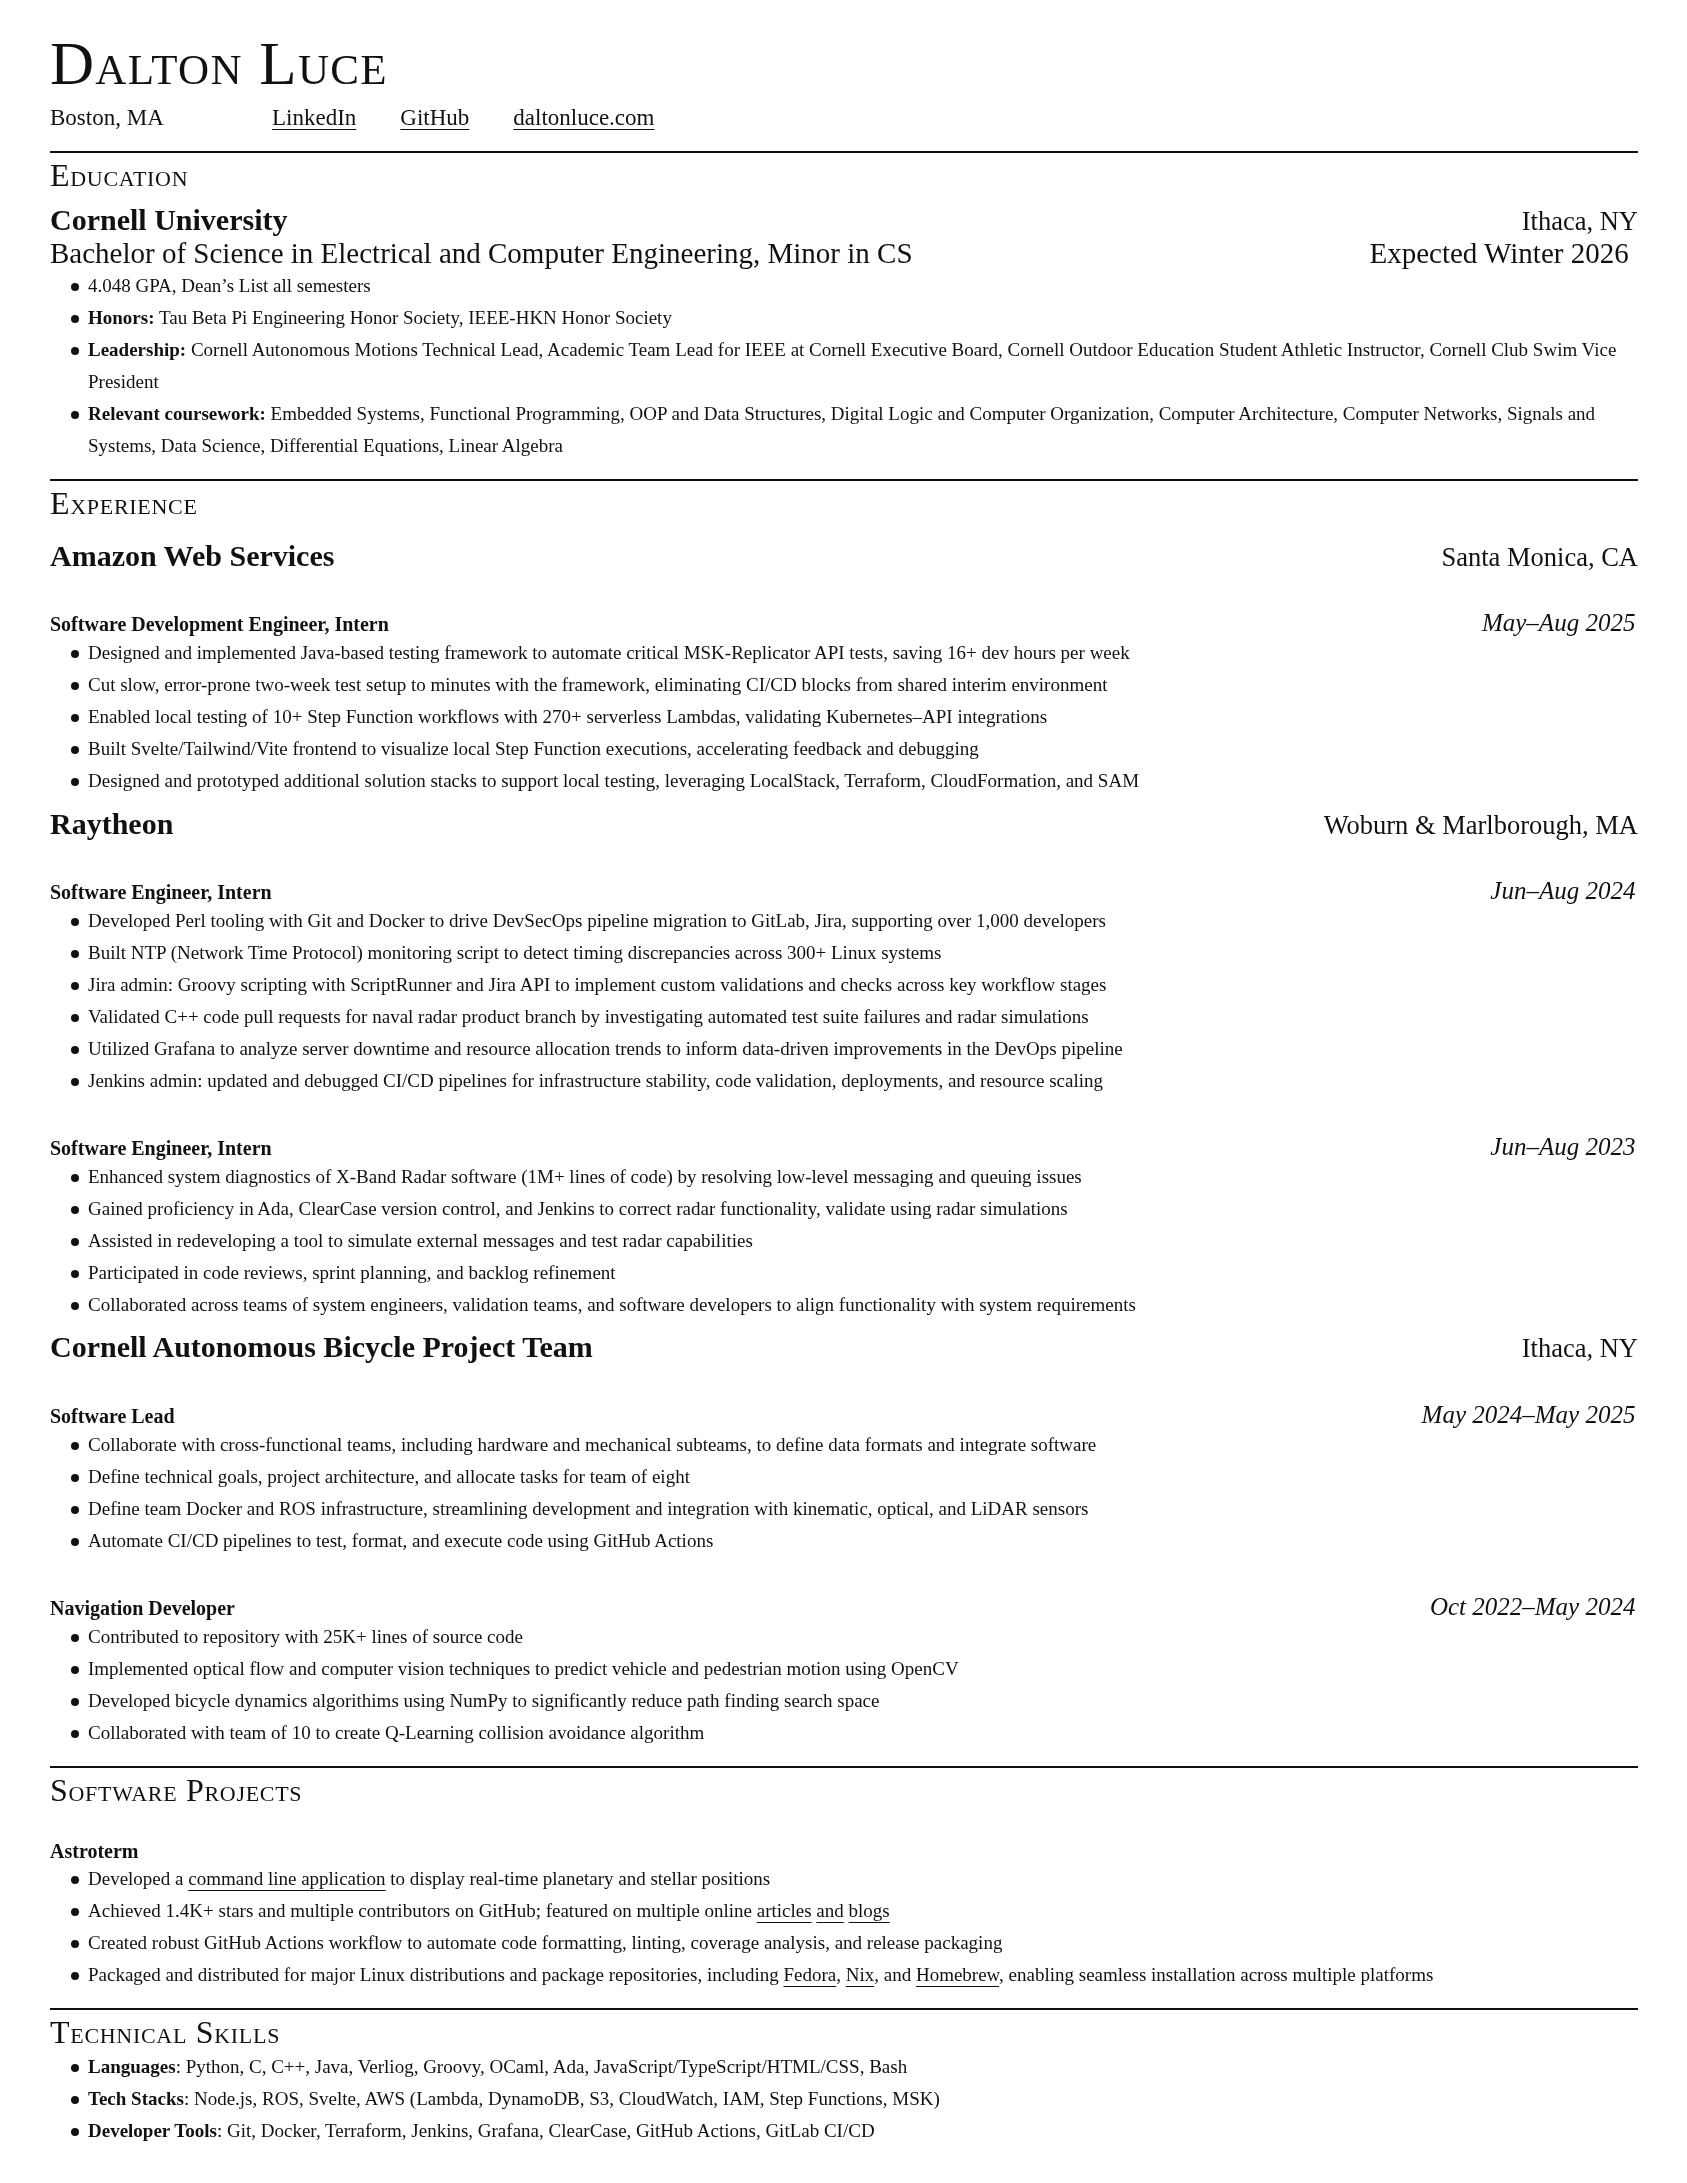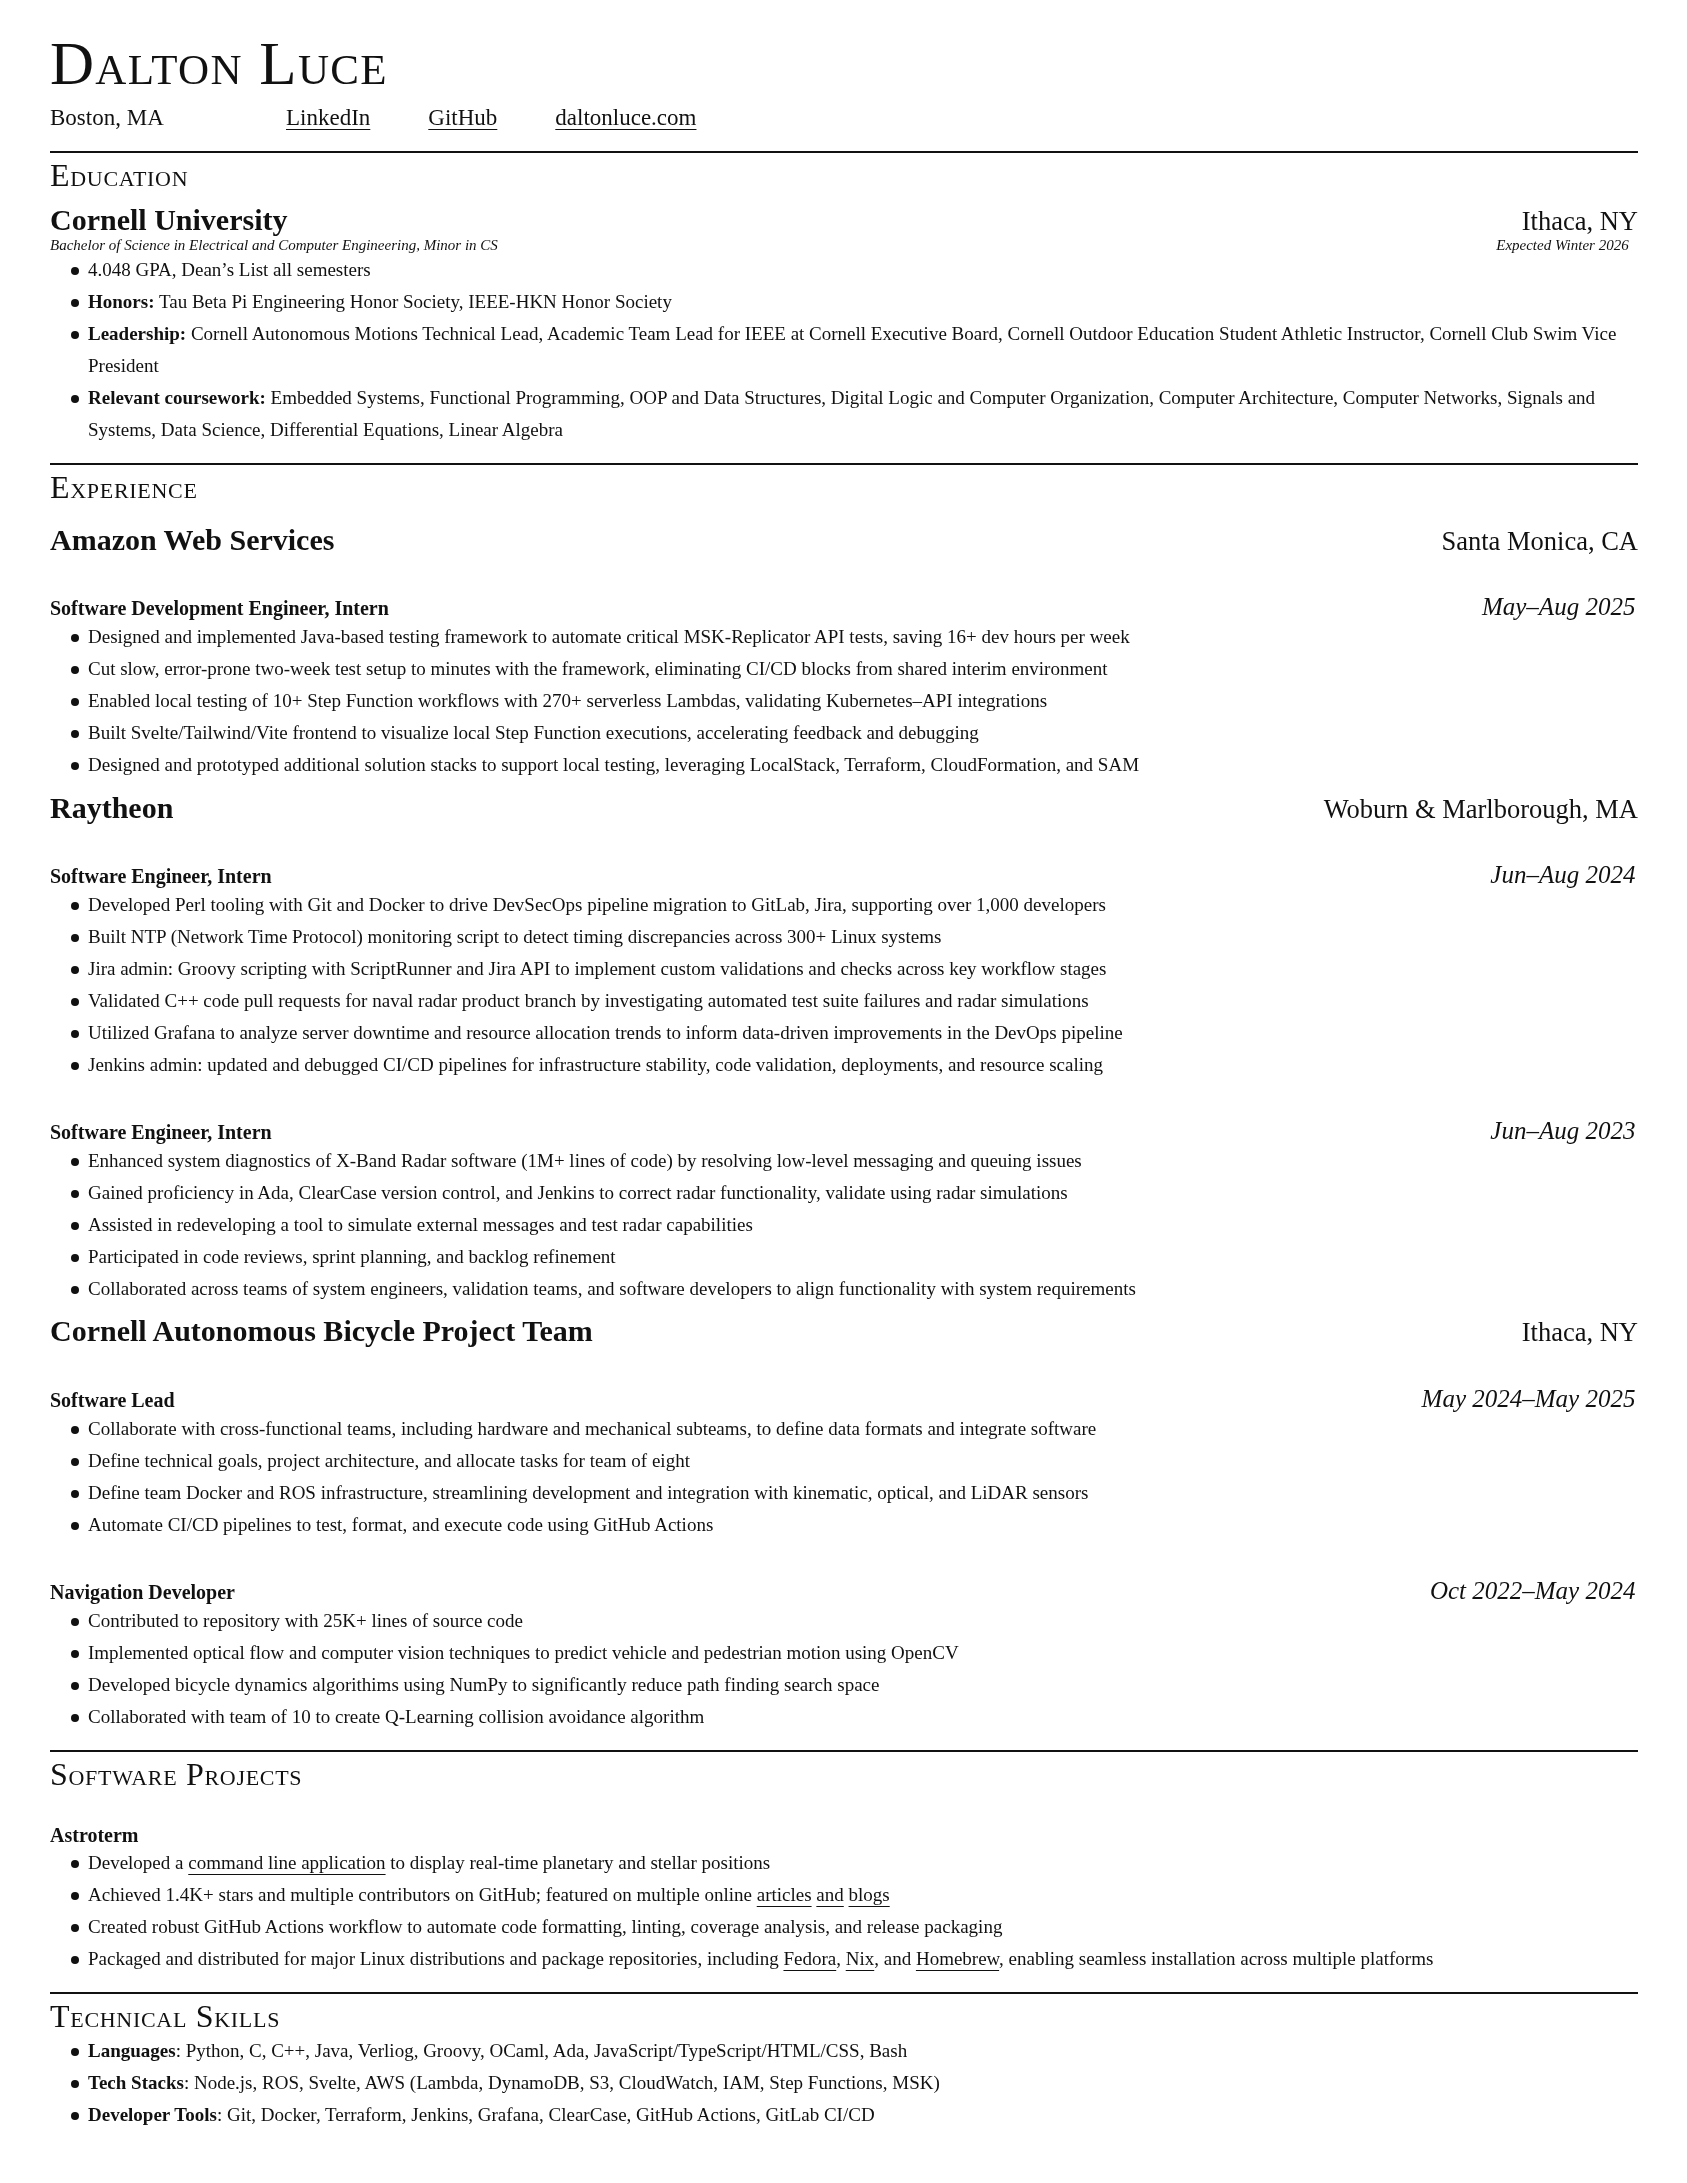--- a/index.html
+++ b/index.html
@@ -1,30 +1,30 @@
 <!DOCTYPE html>
 <html style="font-size:10.6px"><head>
 <meta charset="utf-8">
 <style>
   html, body { margin:0; padding:0; background:#ffffff; }
   body { width:1687px; height:2183px; position:relative; overflow:hidden;
          font-family:"Liberation Serif","DejaVu Serif",serif; color:#111111; }
   .page { position:absolute; left:50px; top:26.5px; width:1588px; }
   .name { font-size:61px; font-variant:small-caps; letter-spacing:1.3px; line-height:1; margin:0; padding-top:6.6px; font-weight:normal; }
-  .contact { font-size:23px; margin-top:8px; display:flex; gap:14px; height:32px; align-items:center; }
+  .contact { font-size:23px; margin-top:8px; display:flex; gap:0; height:32px; align-items:center; }
   .contact .loc { width:222px; }
   .contact a { color:#111; text-decoration:underline; text-underline-offset:4px; text-decoration-thickness:1.3px; margin-right:44px; }
   .section { margin-top:0; }
   .rule { border:none; border-top:2px solid #111; margin:0; width:1588px; }
   .sec-title { font-size:32px; font-variant:small-caps; font-weight:normal; margin:4px 0 0 0; line-height:1.15; letter-spacing:0.7px; }
   .row { display:flex; justify-content:space-between; align-items:baseline; }
   .org { font-size:30px; font-weight:bold; }
   .org-loc { font-size:26.5px; }
   .role { font-size:20px; font-weight:bold;margin-top:31px; }
-  .deg { font-size:15px; font-style:italic; }
+  .deg { font-size:29px; }
   .date { font-size:25px; font-style:italic; padding-right:2.6px; }
   ul { list-style:none; margin:0; padding:0 0 0 38px; }
   li { position:relative; font-size:19px; line-height:32px; }
   li::before { content:""; position:absolute; left:-17px; top:13.2px; width:8px; height:8px; background:#111; border-radius:50%; }
   li b { font-weight:bold; }
   .lnk { color:#111; text-decoration:underline; text-underline-offset:5.3px; text-decoration-thickness:1.3px; }
   .gap-s { height:9.3px; } .gap-m { height:17px; }
 </style>
 </head>
 <body>

